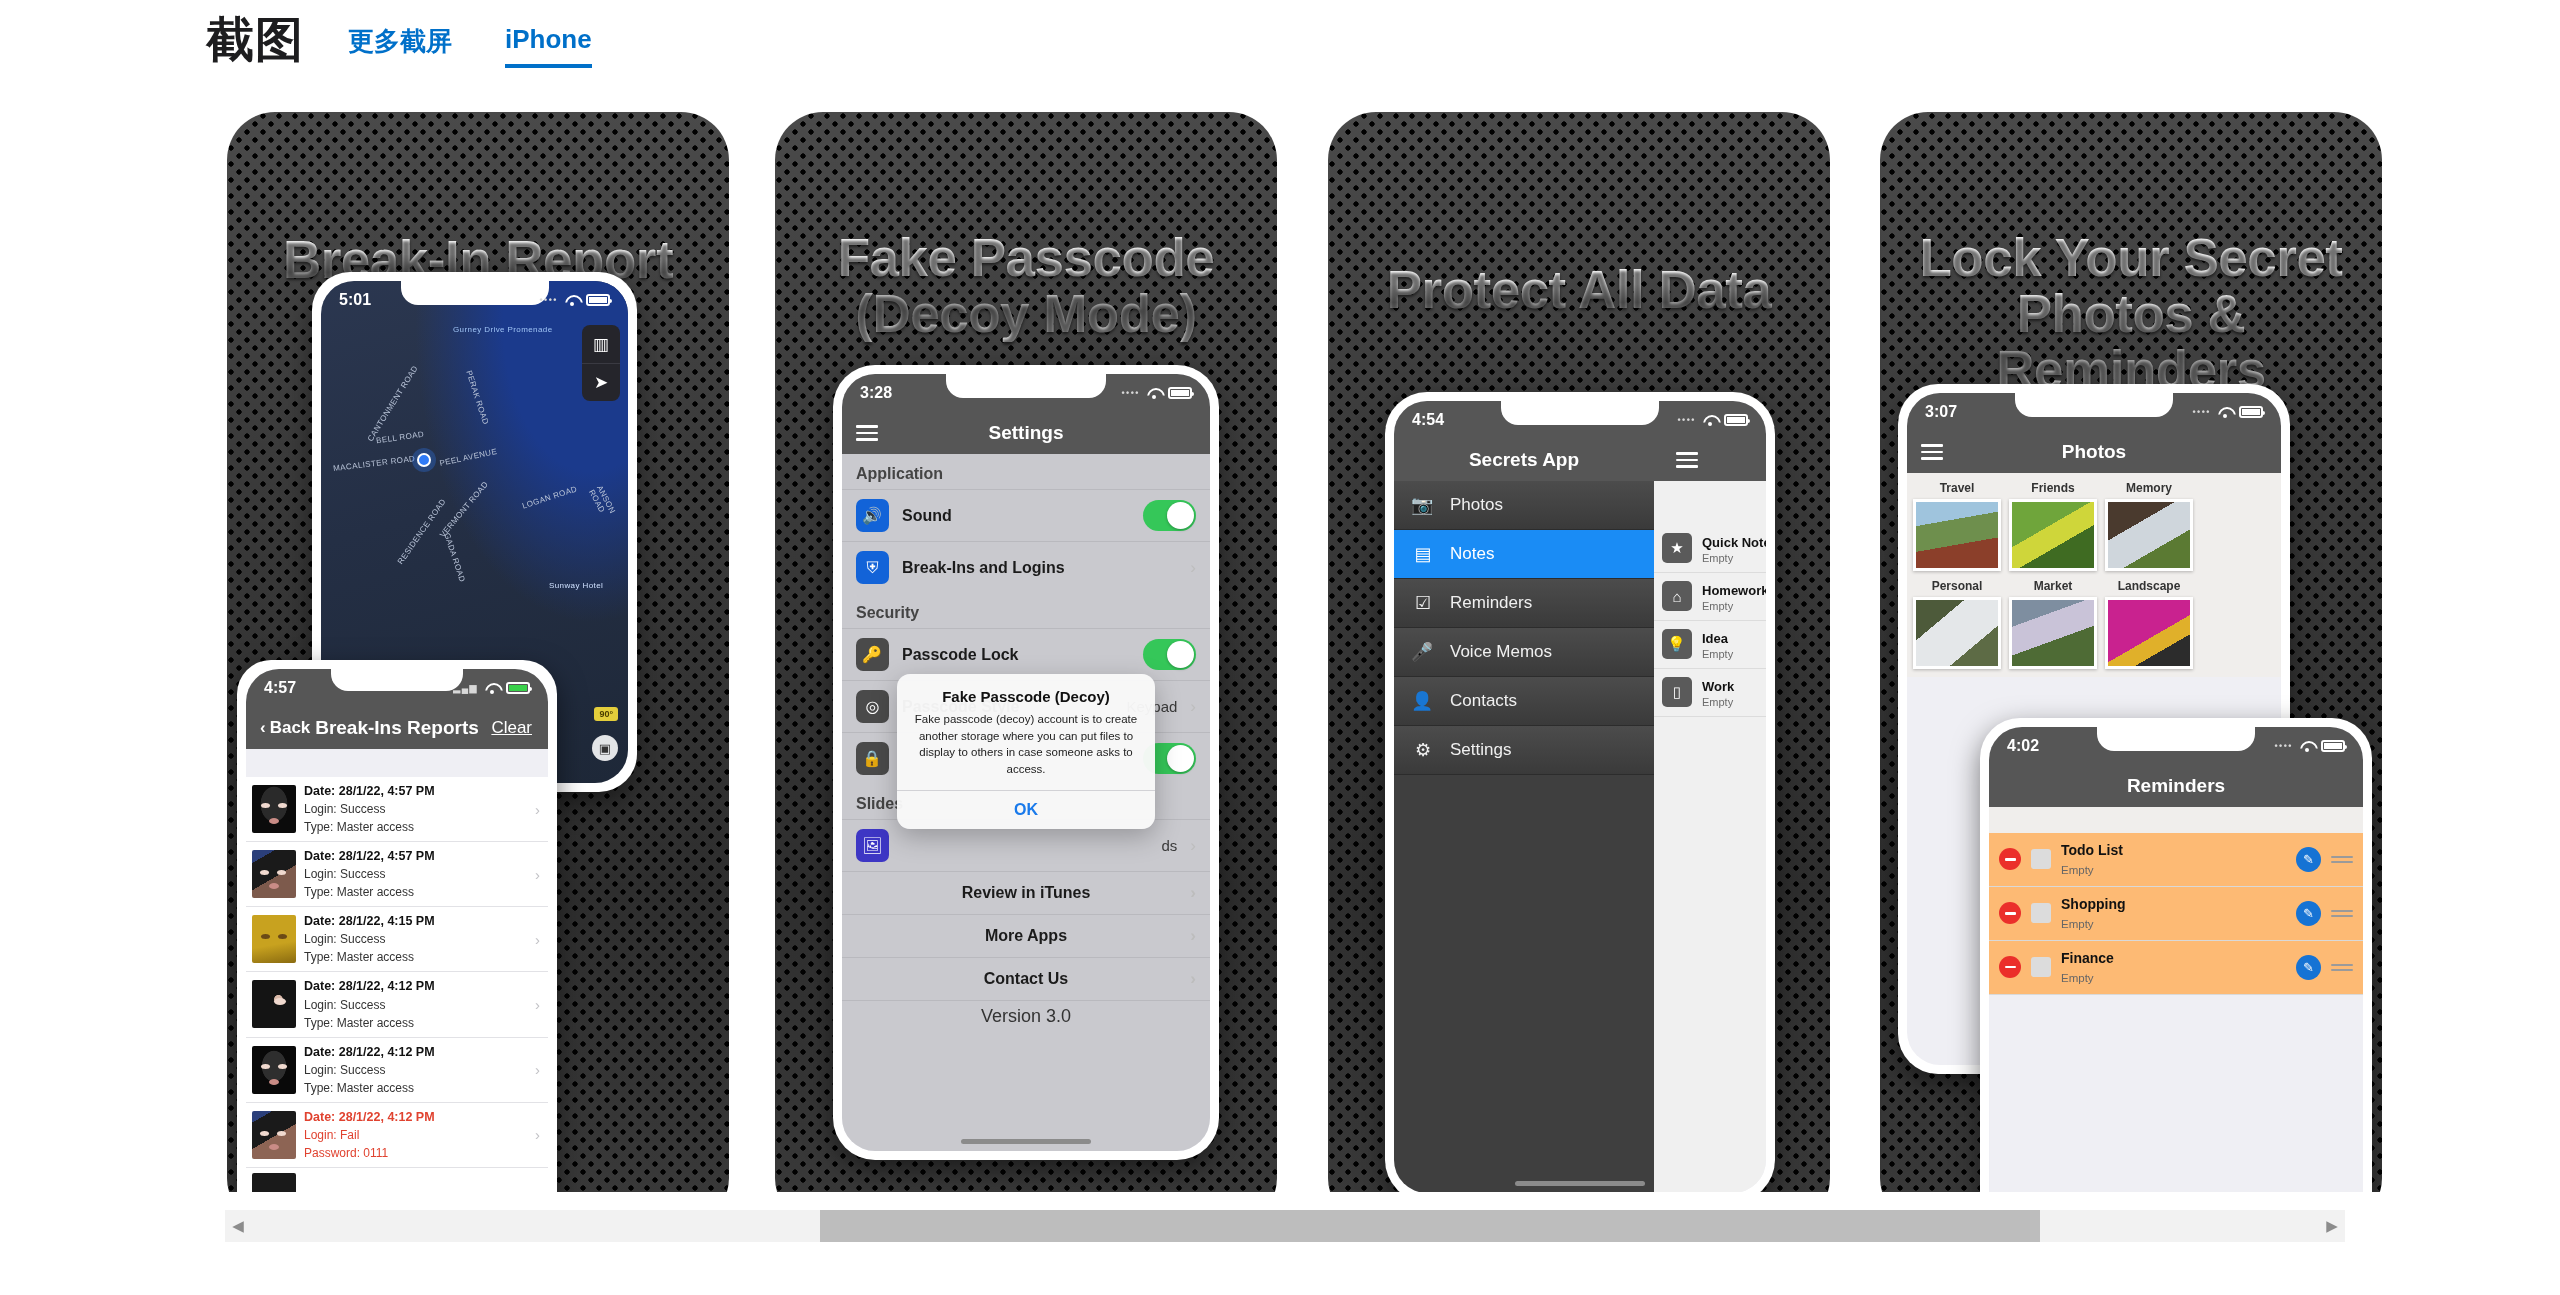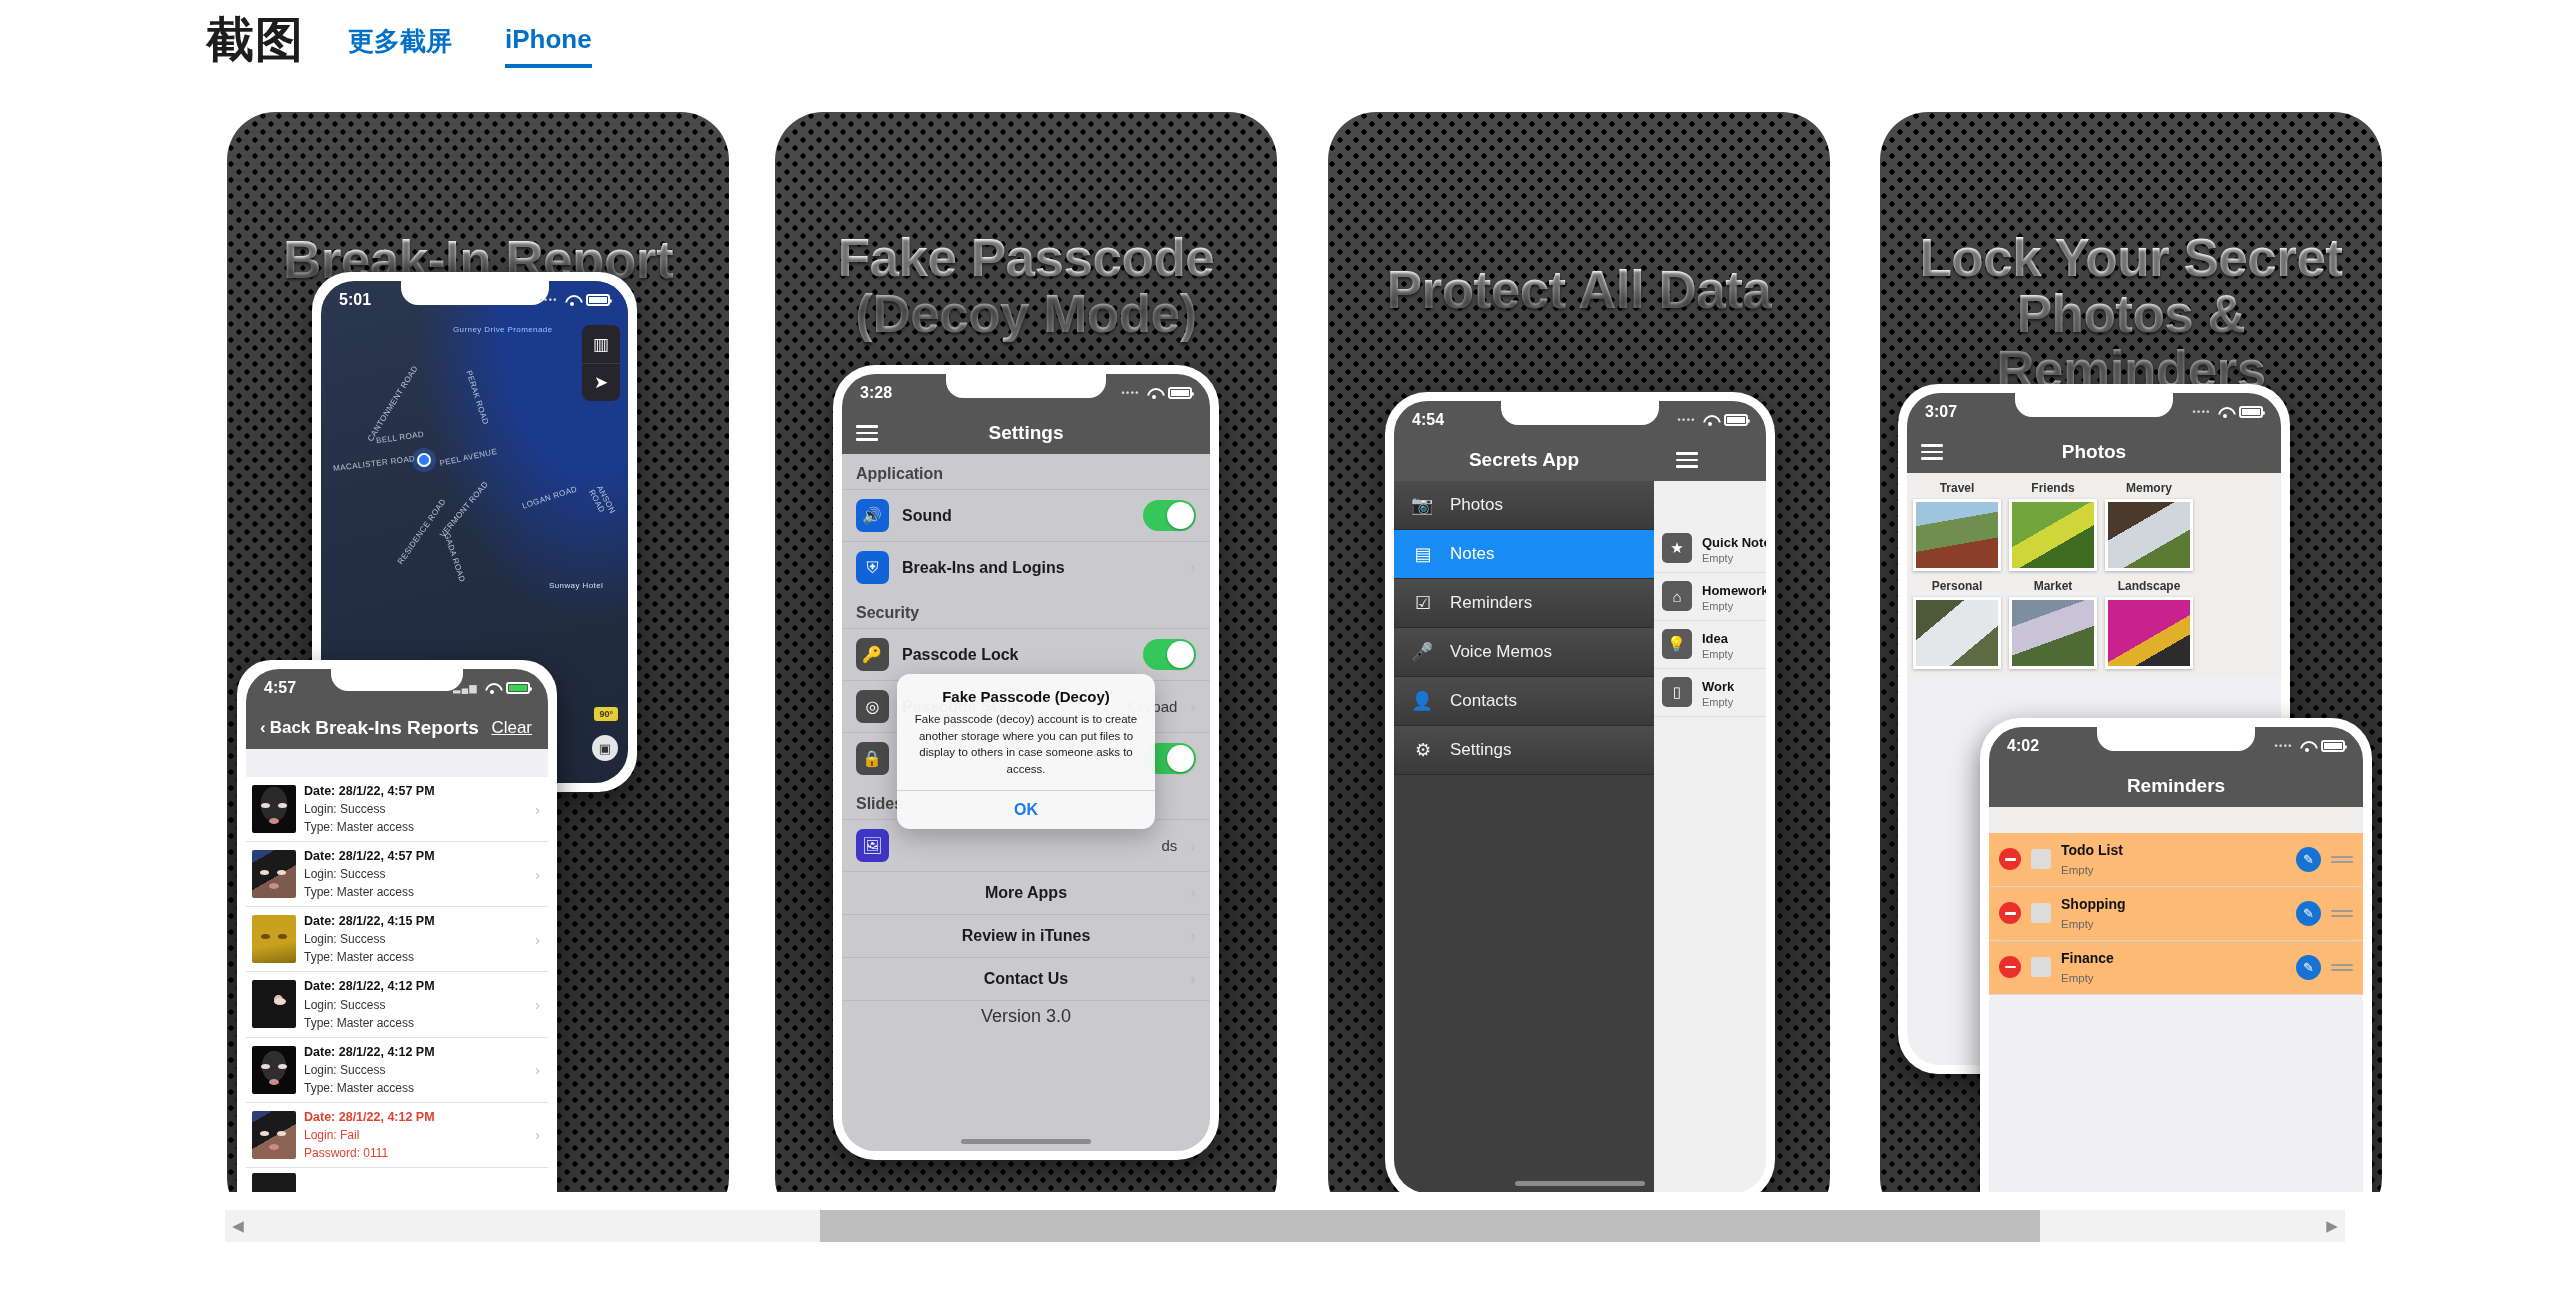--- a/index.html
+++ b/index.html
@@ -510,24 +510,24 @@
           <div class="st-header">Slides</div>
 
           <div class="st-row">
             <div class="st-ico ico-purple">🖼</div>
             <div class="st-lbl" style="visibility:hidden;">Slideshow Speeds</div>
             <span class="st-val">ds</span>
             <span class="chev">›</span>
           </div>
 
           <div class="st-center">
+            <span>Review in iTunes</span><span class="chev">›</span>
+          </div>
+          <div class="st-center">
             <span>More Apps</span><span class="chev">›</span>
-          </div>
-          <div class="st-center">
-            <span>Review in iTunes</span><span class="chev">›</span>
           </div>
           <div class="st-center">
             <span>Contact Us</span><span class="chev">›</span>
           </div>
           <div class="st-version">Version 3.0</div>
         </div>
 
         <div class="alert">
           <div class="alert-body">
             <div class="alert-title">Fake Passcode (Decoy)</div>

